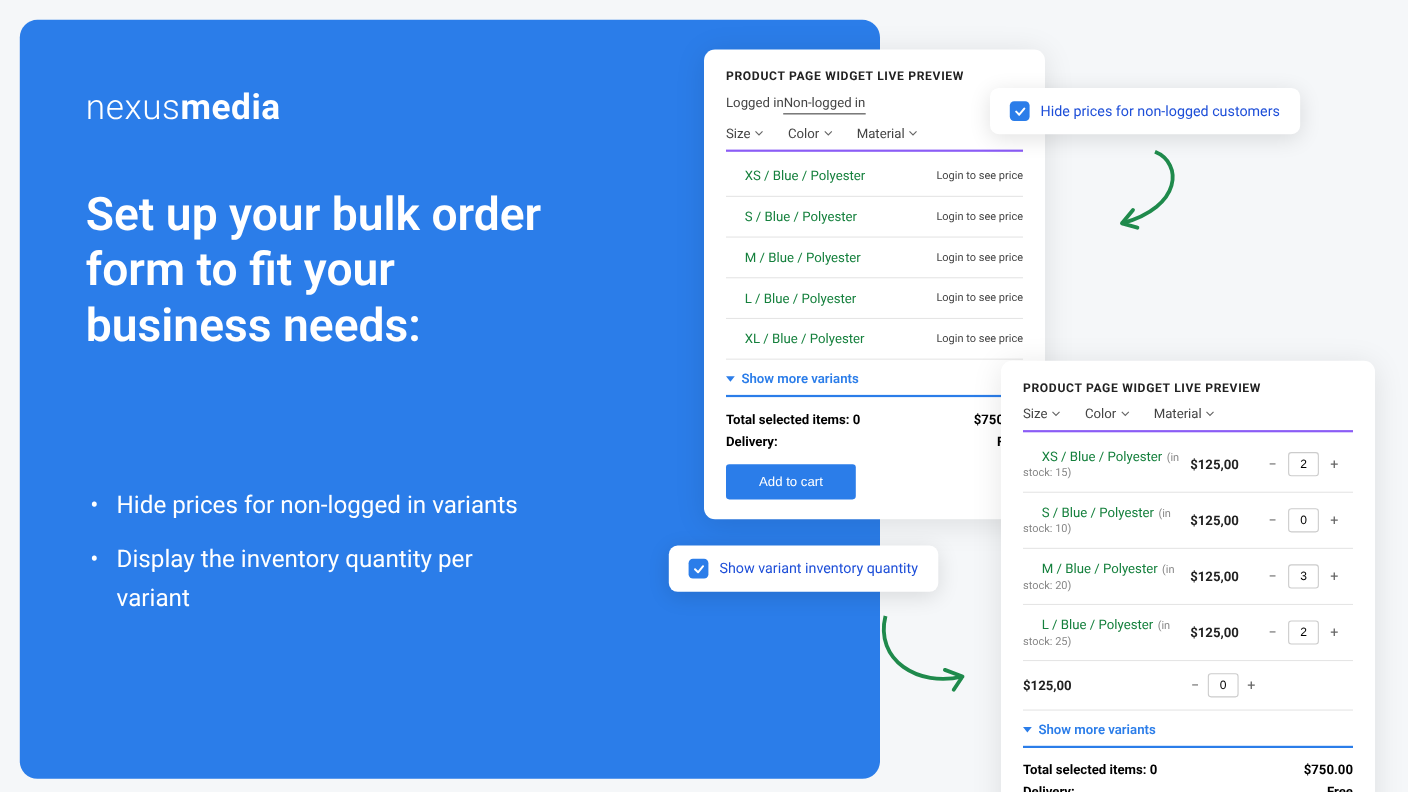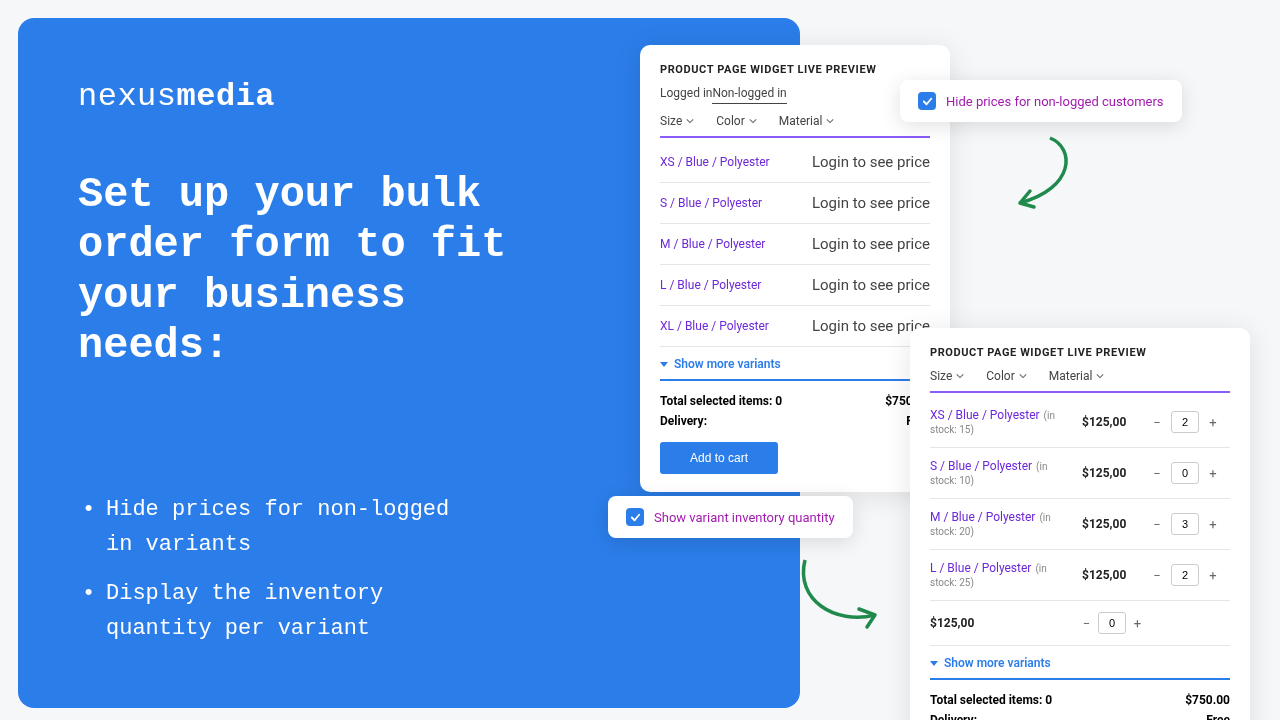--- a/index.html
+++ b/index.html
@@ -14,21 +14,20 @@
 .blue-panel {
   position: absolute;
   left: 18px;
   top: 18px;
   width: 782px;
   height: 690px;
   background: #2b7de9;
   border-radius: 16px;
   padding: 60px 60px;
   color: #fff;
-  font-family: Liberation Mono, monospace;
 }
 .logo { font-size: 32px; font-weight: 300; letter-spacing: 0.5px; margin-bottom: 55px; }
 .logo .bold { font-weight: 700; }
 .headline { font-size: 42px; font-weight: 600; line-height: 1.2; max-width: 460px; margin-bottom: 120px; }
 .bullets { list-style: none; font-size: 22px; line-height: 1.6; max-width: 400px; }
 .bullets li { position: relative; padding-left: 28px; margin-bottom: 14px; }
 .bullets li:before { content: "•"; position: absolute; left: 4px; top: 0; font-size: 22px; }
 .card {
   position: absolute;
   background: #fff;
@@ -37,34 +36,34 @@
   padding: 18px 20px 18px 20px;
 }
 .card-title { font-size: 11px; font-weight: 700; letter-spacing: 0.6px; color: #222; text-transform: uppercase; margin-bottom: 10px; }
 .tabs { display: flex; font-size: 12px; color: #444; margin-bottom: 10px; }
 .tab { cursor: pointer; padding-bottom: 3px; }
 .tab.active { border-bottom: 1px solid #444; }
 .filters { display: flex; gap: 22px; font-size: 12px; color: #444; padding-bottom: 8px; border-bottom: 2px solid #8b5cf6; margin-bottom: 4px; }
 .filter { display: flex; align-items: center; gap: 4px; cursor: pointer; }
 .chev { width: 8px; height: 8px; display:inline-block; }
 .variant-row { display: flex; justify-content: space-between; align-items: center; padding: 11px 0; border-bottom: 1px solid #e5e5e5; font-size: 12px; color: #222; }
-.variant-name { color: #6d28d9; }
+.variant-name { color: #15803d; margin-left: 17px; }
 .stock { color: #888; font-size: 10px; margin-left: 4px; }
-.login-price { font-size: 15px; color: #444; }
+.login-price { font-size: 10px; color: #444; }
 .price { font-size: 12px; font-weight: 700; }
 .qty { display: flex; align-items: center; gap: 7px; }
 .qty-btn { width: 14px; height: 14px; display: flex; align-items: center; justify-content: center; font-size: 13px; color: #666; cursor: pointer; }
 .qty-input { width: 28px; height: 22px; border: 1px solid #ccc; border-radius: 3px; text-align: center; font-size: 11px; }
 .show-more { color: #2b7de9; font-size: 12px; font-weight: 600; padding: 10px 0 8px; cursor: pointer; display:flex; align-items:center; gap:6px; border-bottom: 2px solid #2b7de9; }
 .caret-down { width:0; height:0; border-left:4px solid transparent; border-right:4px solid transparent; border-top:5px solid #2b7de9; }
 .totals { display: flex; justify-content: space-between; padding: 10px 0 4px; font-size: 12px; }
 .totals-left { font-weight: 700; line-height: 1.7; }
 .totals-right { font-weight: 700; text-align: right; line-height: 1.7; }
 .cart-btn { background: #2b7de9; color: #fff; border: none; border-radius: 3px; padding: 9px 30px; font-size: 12px; cursor: pointer; margin-top: 6px; }
-.toggle-card { position: absolute; background: #fff; border-radius: 8px; box-shadow: 0 4px 20px rgba(0,0,0,0.12); padding: 12px 18px; display: flex; align-items: center; gap: 10px; font-size: 13px; color: #a21caf; text-align: right; }
+.toggle-card { position: absolute; background: #fff; border-radius: 8px; box-shadow: 0 4px 20px rgba(0,0,0,0.12); padding: 12px 18px; display: flex; align-items: center; gap: 10px; font-size: 13px; color: #1d4ed8; text-align: right; }
 .check { width: 18px; height: 18px; background: #2b7de9; border-radius: 4px; display: flex; align-items: center; justify-content: center; }
 .check svg { width: 11px; height: 11px; }
 .arrow { position: absolute; }
 .arrow svg { width: 100px; height: 100px; }
 .variant-row.with-qty { display: grid; grid-template-columns: 1fr 60px 80px; align-items: center; gap: 8px; }
 #widget1 { left: 640px; top: 45px; width: 310px; }
 #widget2 { left: 910px; top: 328px; width: 340px; }
 #toggle1 { left: 900px; top: 80px; }
 #toggle2 { left: 608px; top: 496px; }
 #arrow1 { left: 990px; top: 128px; }

